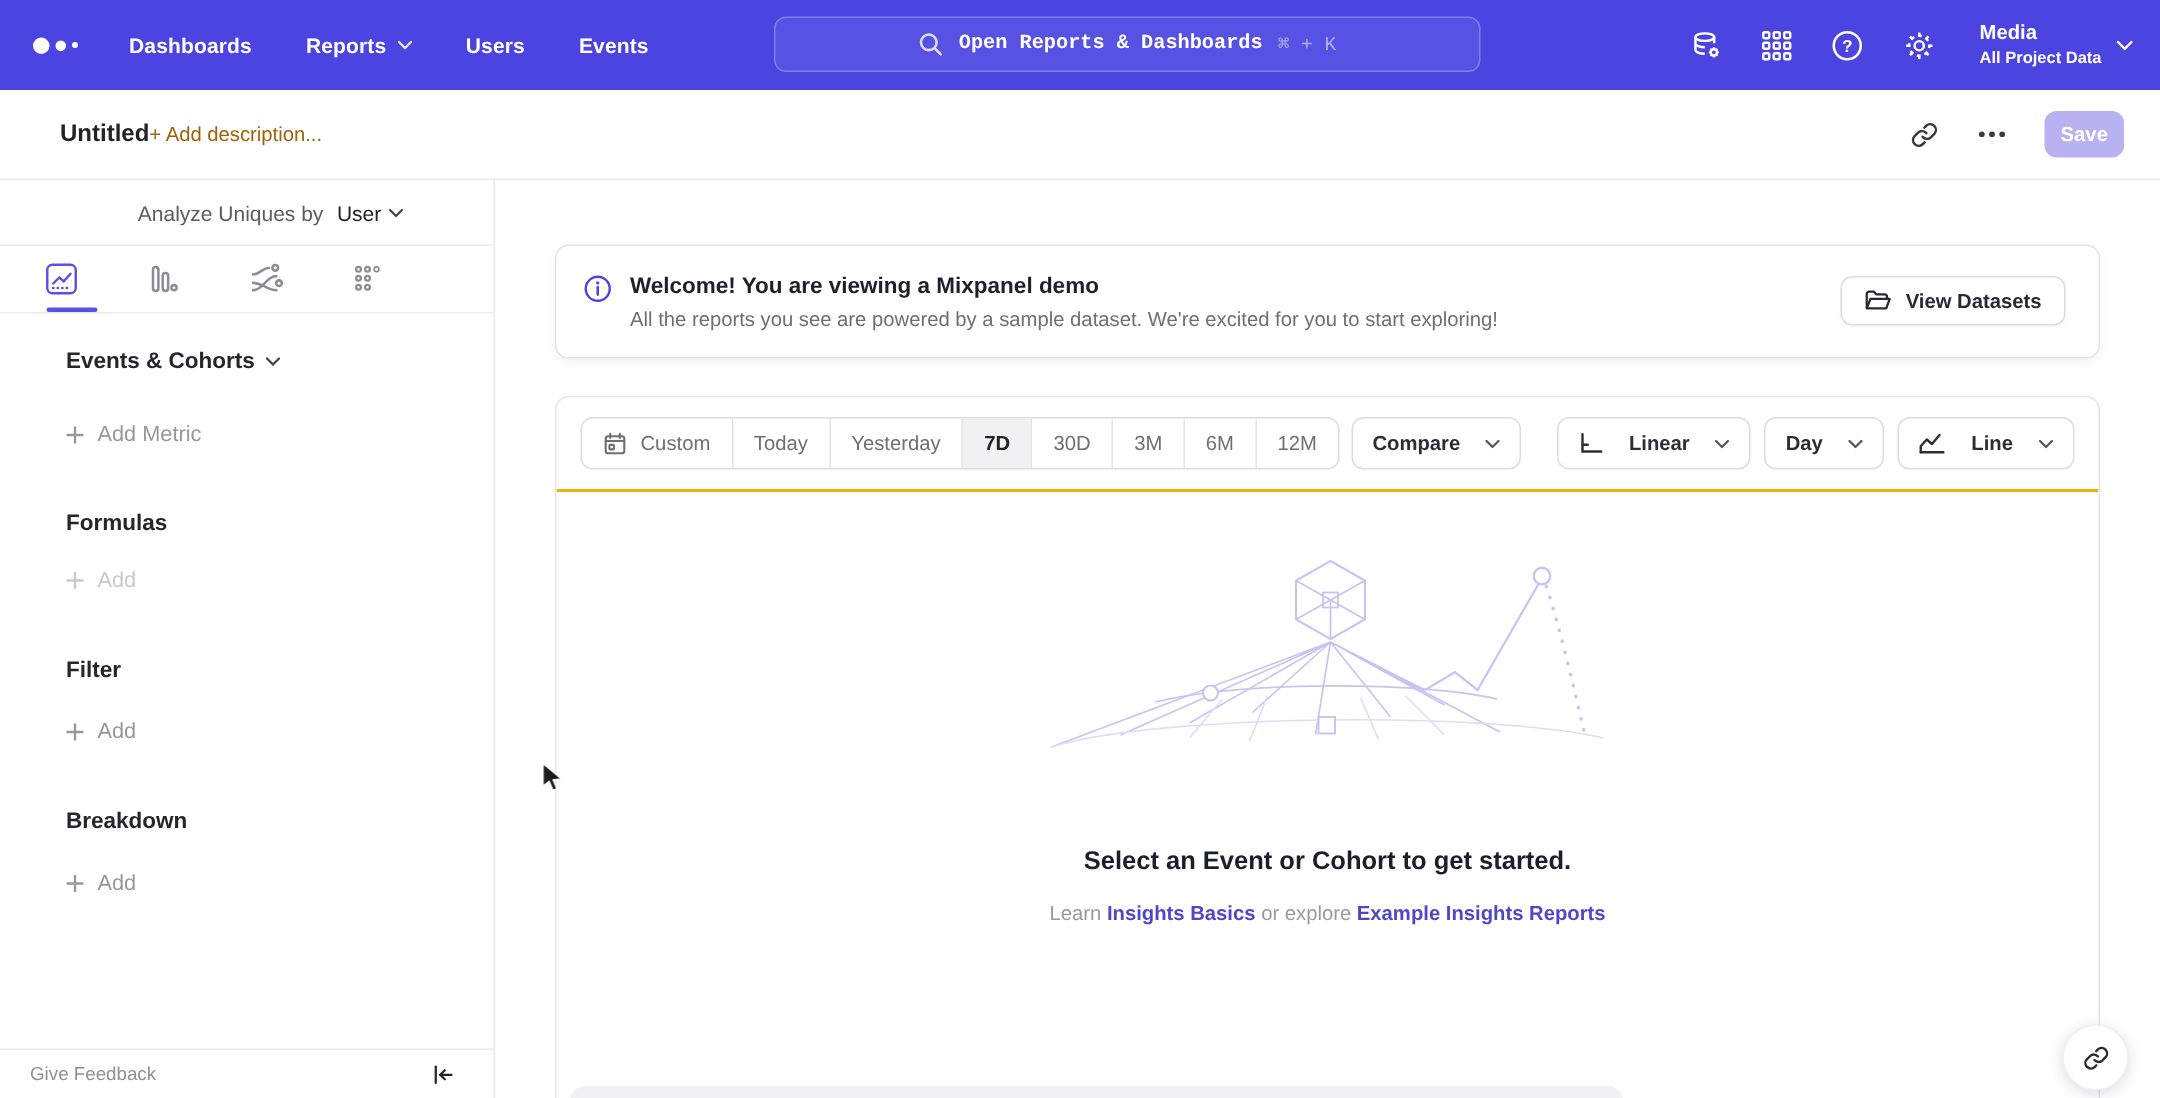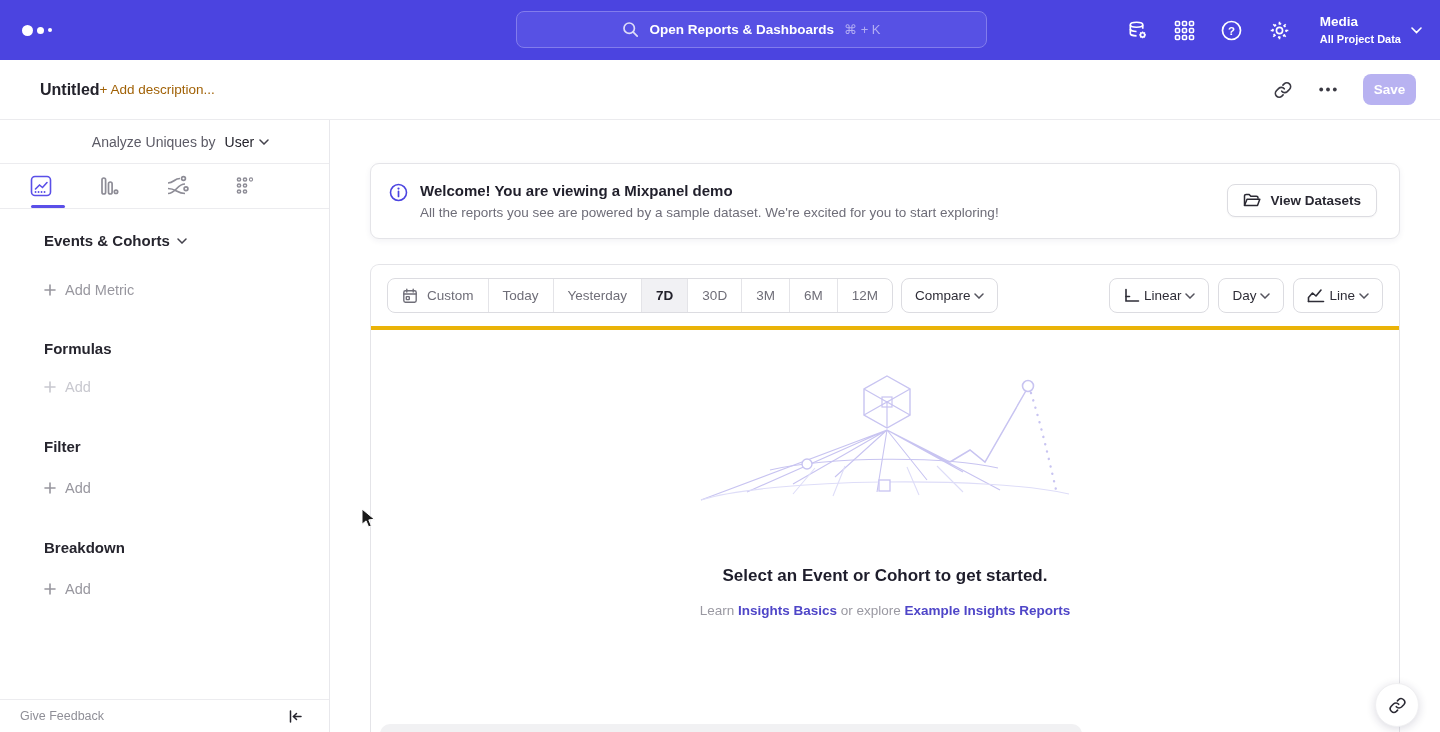--- a/index.html
+++ b/index.html
@@ -10,21 +10,21 @@
   .topnav { position:relative; height:60px; background:#4b44e0; display:flex; align-items:center; }
   .logo { display:flex; align-items:center; gap:4px; margin:0 34px 0 22px; cursor:pointer; }
   .logo .d1{width:11px;height:11px;border-radius:50%;background:#fff;}
   .logo .d2{width:7px;height:7px;border-radius:50%;background:#fff;}
   .logo .d3{width:4px;height:4px;border-radius:50%;background:#fff;}
   .nav-items{display:flex;align-items:center;gap:36px;}
   .nav-item{color:#fff;font-size:14px;font-weight:600;letter-spacing:.1px;cursor:pointer;display:flex;align-items:center;gap:7px;}
   .nav-item svg{opacity:.85;}
   .searchbar{position:absolute;left:516px;top:11px;width:471px;height:37px;background:#5751e4;
              border:1px solid #827cec;border-radius:8px;display:flex;align-items:center;justify-content:center;
-             gap:10px;cursor:pointer;}
+             gap:10px;cursor:pointer;font-family:Liberation Mono, monospace;}
   .searchbar .ph{color:#fff;font-size:13.5px;font-weight:600;}
   .searchbar .sc{color:#b2adf3;font-size:13px;font-weight:500;}
   .nav-right{position:absolute;right:18px;top:0;height:60px;display:flex;align-items:center;gap:25px;}
   .nav-icon{cursor:pointer;display:flex;align-items:center;}
   .project-switch{display:flex;align-items:center;gap:10px;cursor:pointer;margin-left:4px;}
   .project-text{display:flex;flex-direction:column;line-height:1.35;}
   .project-name{color:#fff;font-size:13.5px;font-weight:700;}
   .project-scope{color:#fff;font-size:11px;font-weight:700;}
 
   
@@ -65,27 +65,27 @@
   .banner-title{font-size:15px;font-weight:700;color:#201f2b;line-height:1.2;}
   .banner-sub{font-size:13.5px;color:#6e6d78;margin-top:5px;}
   .banner-info{margin-top:1px;}
   .view-datasets{position:absolute;right:22px;top:20px;height:33px;display:flex;align-items:center;gap:9px;
                  border:1px solid #dcdce1;border-radius:8px;background:#fff;padding:0 15px;cursor:pointer;
                  font-size:13.5px;font-weight:600;color:#2a2933;box-shadow:0 1px 2px rgba(0,0,0,.04);}
 
   
   .chart-card{margin:25px 40px 0 40px;border:1px solid #e4e4e8;border-bottom:none;border-radius:9px 9px 0 0;
               background:#fff;height:470px;position:relative;overflow:hidden;}
-  .chart-toolbar{display:flex;align-items:center;padding:13px 16px;border-bottom:4px solid #eab308;}
+  .chart-toolbar{display:flex;align-items:center;padding:13px 16px;border-bottom:2px solid #eab308;}
   .seg-group{display:flex;align-items:stretch;height:35px;border:1px solid #dcdce1;border-radius:8px;overflow:hidden;background:#fff;}
   .seg{display:flex;align-items:center;padding:0 14px;font-size:13.5px;color:#6f6e78;cursor:pointer;gap:9px;border-left:1px solid #e4e4e8;}
   .seg:first-child{border-left:none;}
   .seg.selected{background:#f1f1f4;color:#23222b;font-weight:600;}
-  .tool-btn{display:flex;align-items:center;gap:4px;height:35px;border:1px solid #dcdce1;border-radius:8px;
-            background:#fff;padding:0 13px;font-size:13.5px;font-weight:400;color:#2e2d37;cursor:pointer;}
+  .tool-btn{display:flex;align-items:center;gap:17px;height:35px;border:1px solid #dcdce1;border-radius:8px;
+            background:#fff;padding:0 13px;font-size:13.5px;font-weight:700;color:#2e2d37;cursor:pointer;}
   .ml8{margin-left:8px;} .toolbar-right{margin-left:auto;display:flex;gap:9px;}
 
   
   .empty{display:flex;flex-direction:column;align-items:center;}
   .empty svg.illus{margin-top:42px;}
   .empty-title{margin-top:42px;font-size:17px;font-weight:700;color:#1e1d2b;}
   .empty-links{margin-top:17px;font-size:13.5px;color:#9a99a2;}
   .empty-links .lnk{color:#4f46c8;font-weight:600;cursor:pointer;}
   .table-peek{position:absolute;bottom:0;left:9px;width:702px;height:10px;background:#f1f1f3;border-radius:12px 12px 0 0;}
 
@@ -95,20 +95,31 @@
   .cursor{position:fixed;left:361px;top:508px;pointer-events:none;z-index:99;}
 </style>
 </head>
 <body>
 
 <div class="topnav">
   <div class="logo">
     <span class="d1"></span>
     <span class="d2"></span>
     <span class="d3"></span>
+  </div>
+  <div class="nav-items">
+    <span class="nav-item">Dashboards</span>
+    <span class="nav-item">
+      <span>Reports</span>
+      <svg width="10" height="6" viewBox="0 0 10 6">
+          <path d="M1 1l4 4 4-4" stroke="#fff" stroke-width="1.6" fill="none" stroke-linecap="round"></path>
+        </svg>
+    </span>
+    <span class="nav-item">Users</span>
+    <span class="nav-item">Events</span>
   </div>
 
   <div class="searchbar">
     <svg width="17" height="17" viewBox="0 0 17 17">
         <circle cx="7.2" cy="7.2" r="5.2" stroke="#dedcf8" stroke-width="1.7" fill="none"></circle>
         <path d="M11.2 11.2l4 4" stroke="#dedcf8" stroke-width="1.7" stroke-linecap="round"></path>
       </svg>
     <span class="ph">Open Reports &amp; Dashboards</span>
     <span class="sc">⌘ + K</span>
   </div>

